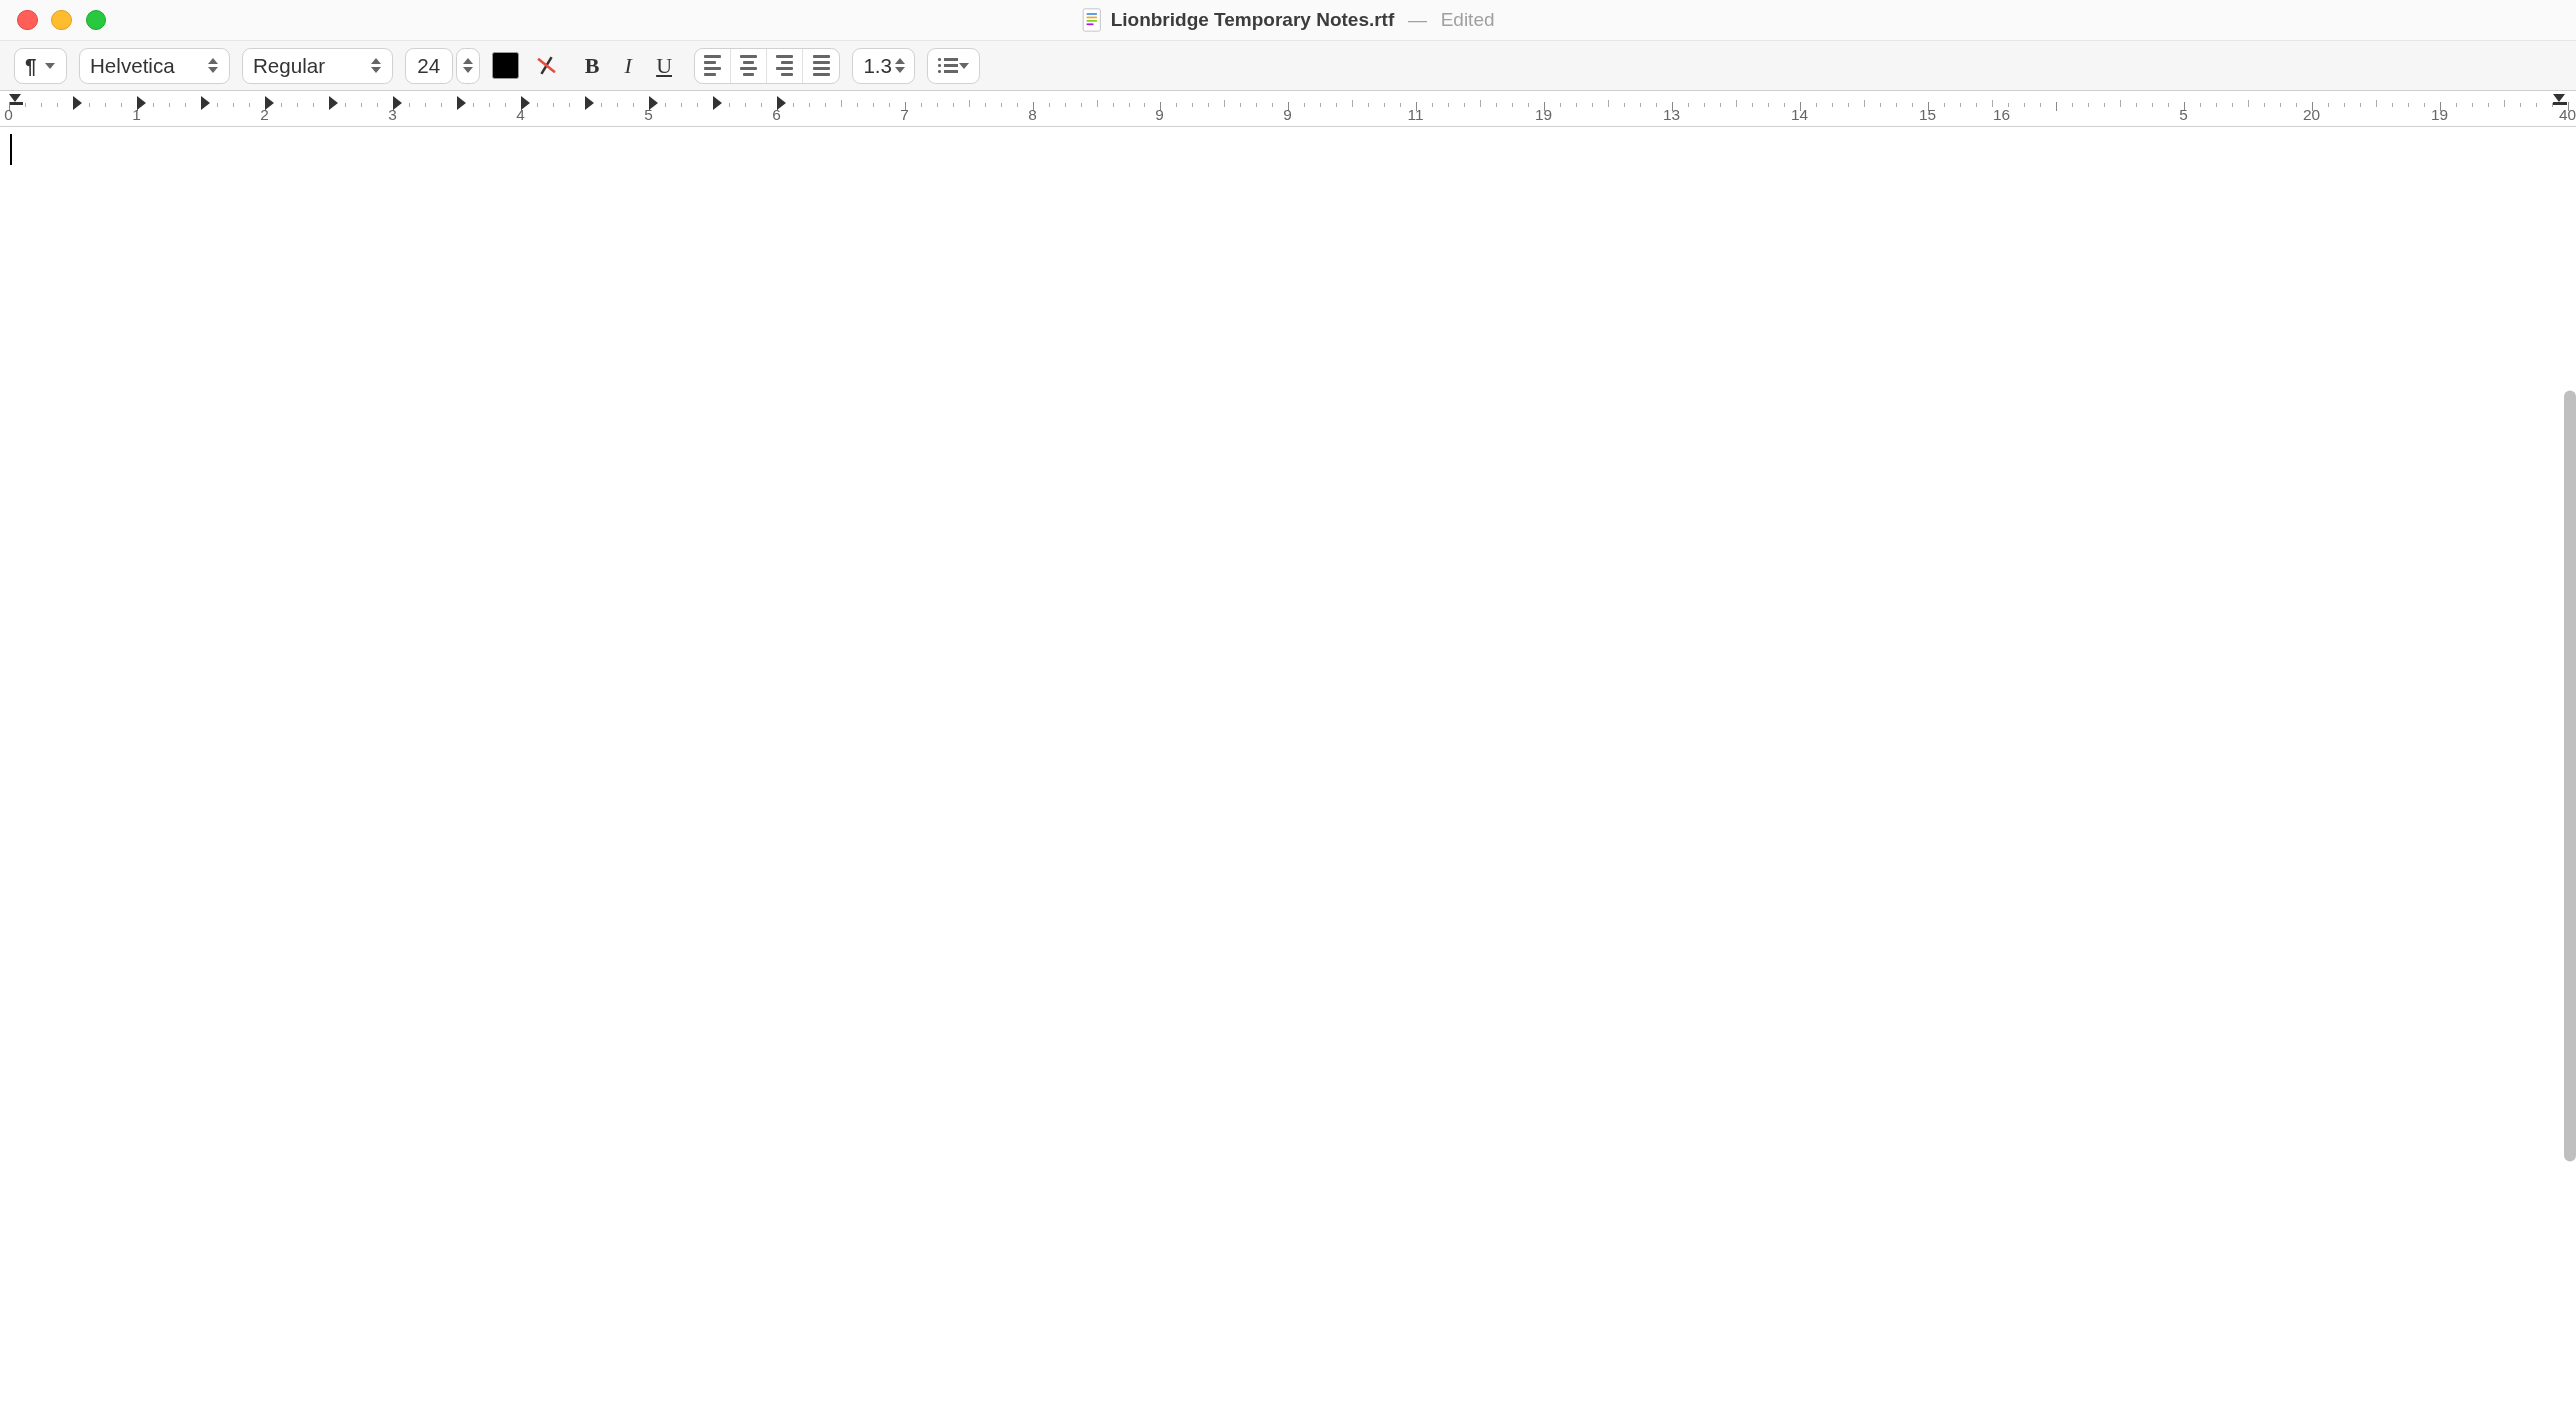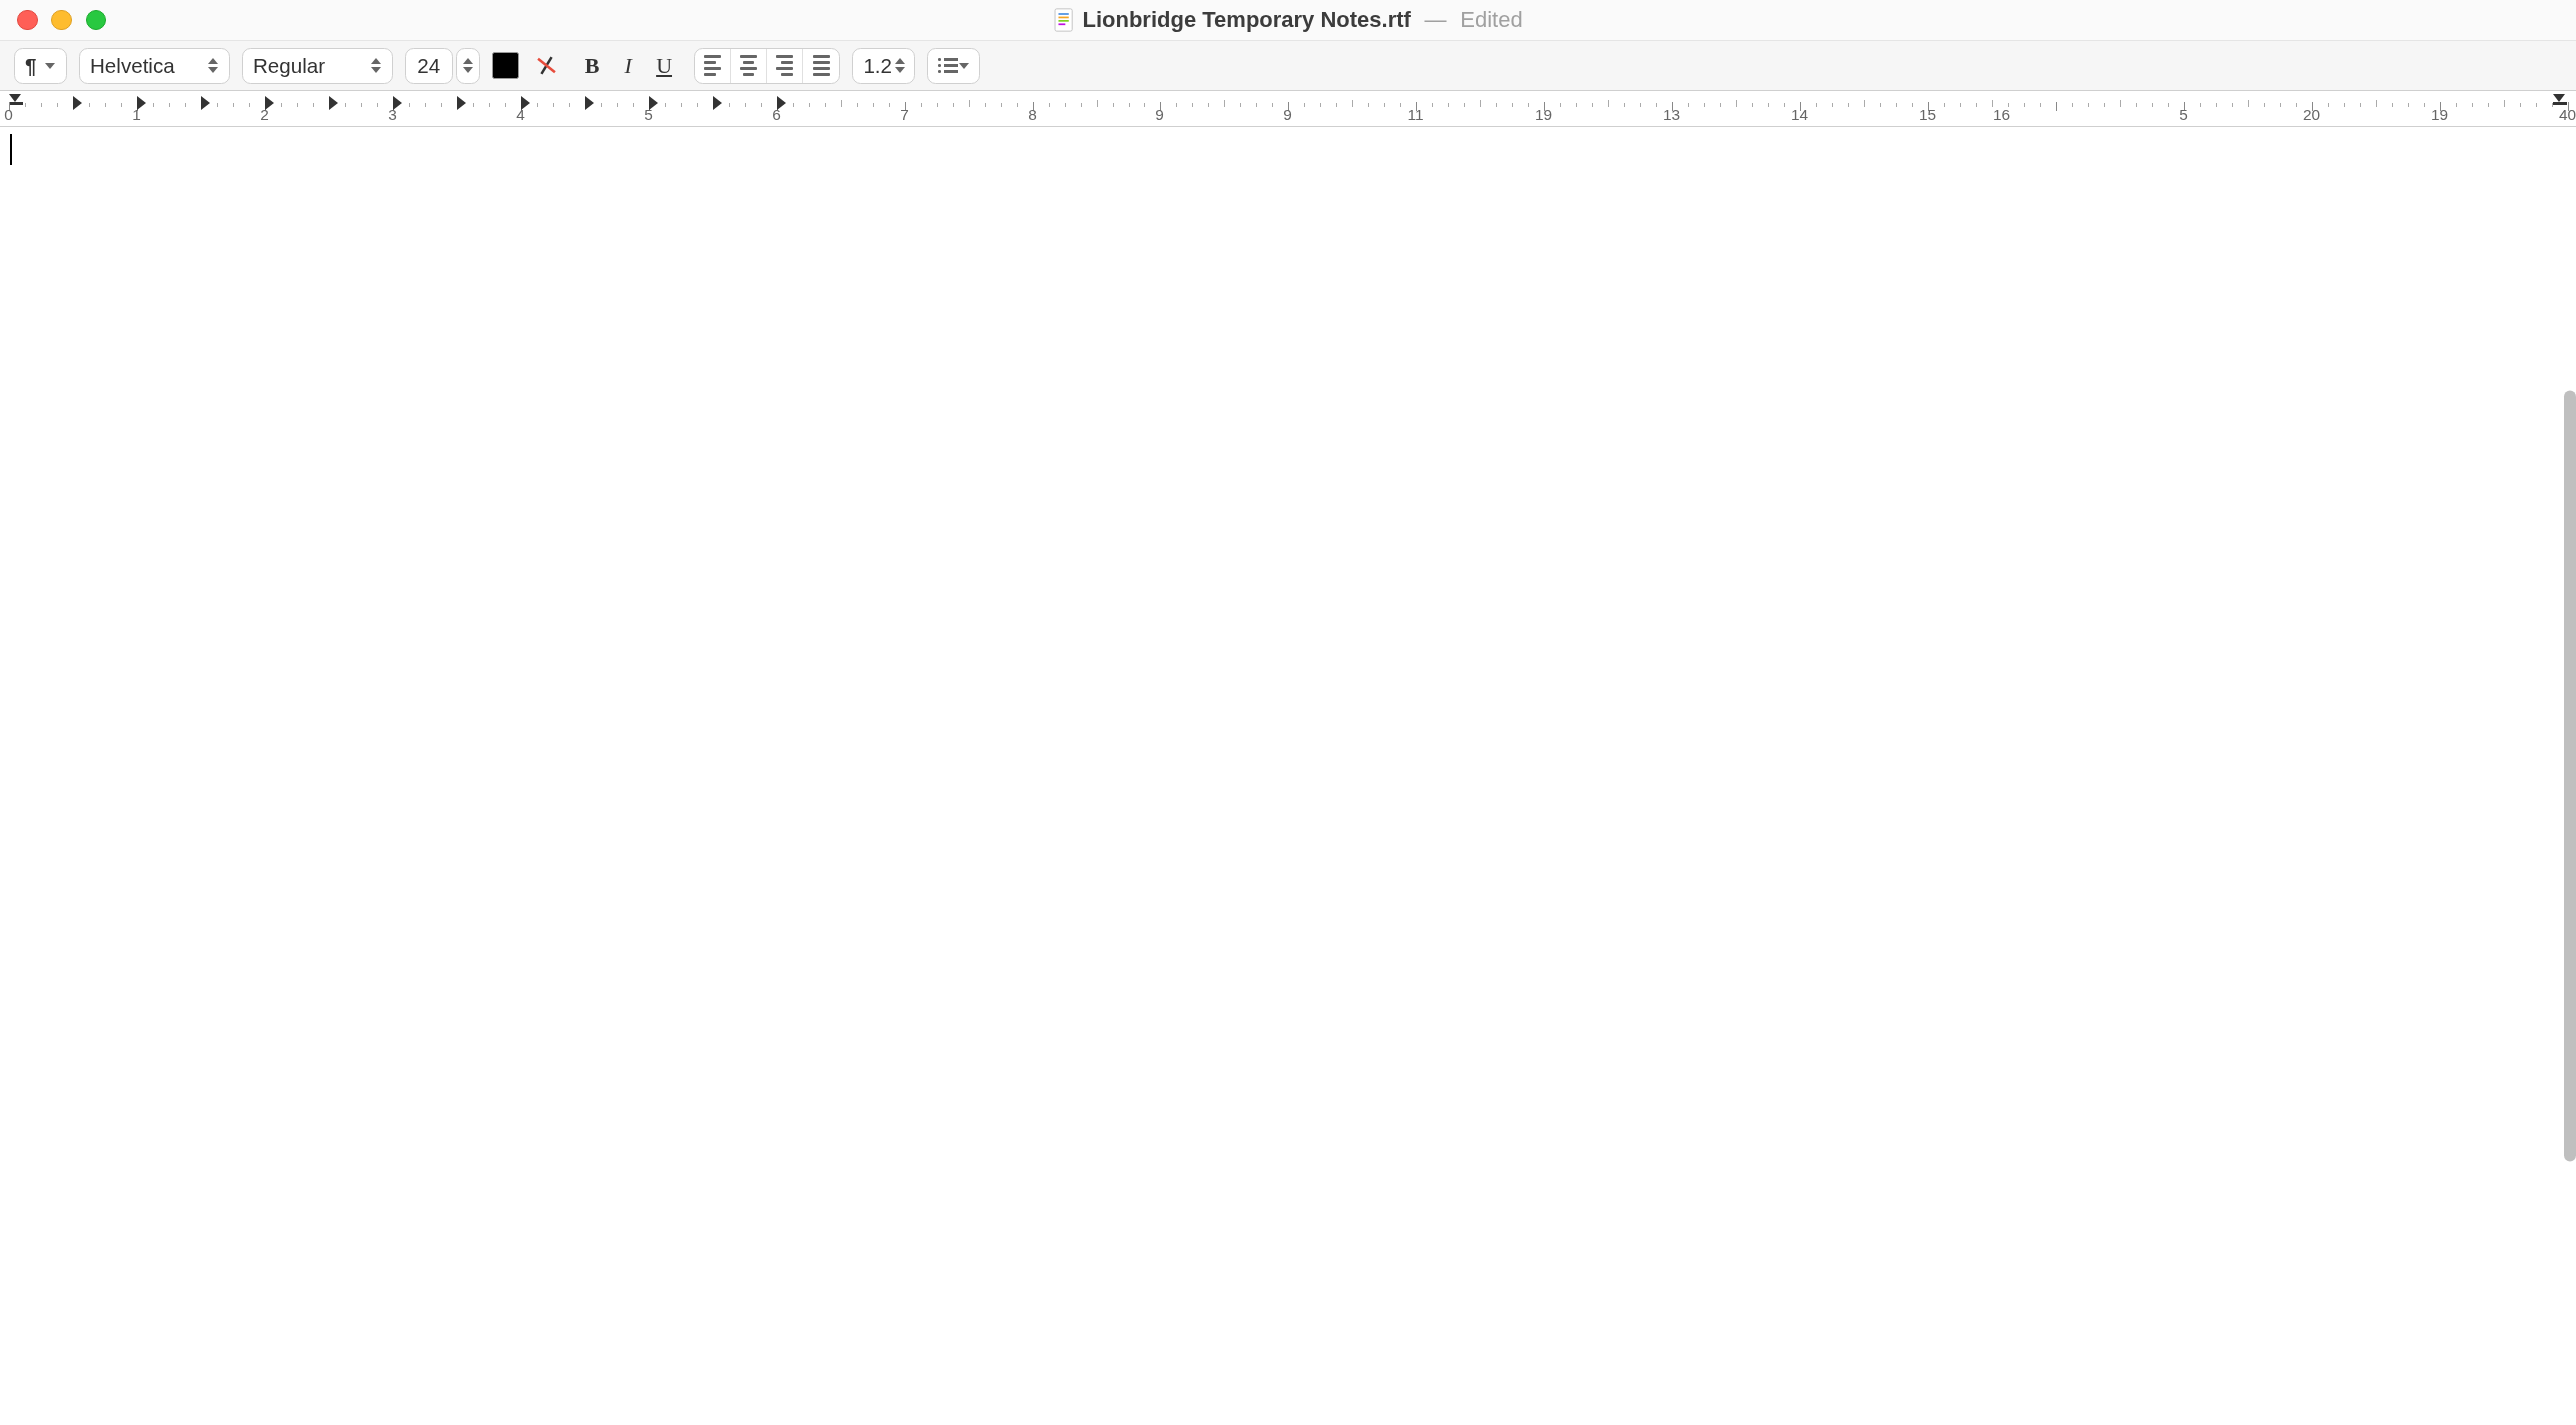--- a/index.html
+++ b/index.html
@@ -50,21 +50,21 @@
     .traffic-min { background: #febc2e; border: 0.9px solid #dfa023; }
     .traffic-max { background: #28c840; border: 0.9px solid #1aaa2c; }
 
     .title-center {
       position: absolute;
       left: 50%;
       transform: translateX(-50%);
       display: flex;
       align-items: center;
       gap: 8.6px;
-      font-size: 22px;
+      font-size: 19px;
       color: #3c3c3c;
     }
 
     .doc-icon {
       width: 20.6px;
       height: 24px;
       display: inline-flex;
       align-items: center;
       justify-content: center;
     }
@@ -495,21 +495,21 @@
         <div class="align-icon">
           <div class="align-line" style="width:17px"></div>
           <div class="align-line" style="width:17px"></div>
           <div class="align-line" style="width:17px"></div>
           <div class="align-line" style="width:17px"></div>
         </div>
       </div>
     </div>
 
     <div class="toolbar-control line-spacing">
-      <span>1.2</span>
+      <span>1.3</span>
       <div class="stepper-arrows">
         <span class="stepper-up"></span>
         <span class="stepper-down"></span>
       </div>
     </div>
 
     <div class="toolbar-control list-btn">
       <div class="list-icon">
         <div class="list-row">
             <span class="list-bullet"></span>

